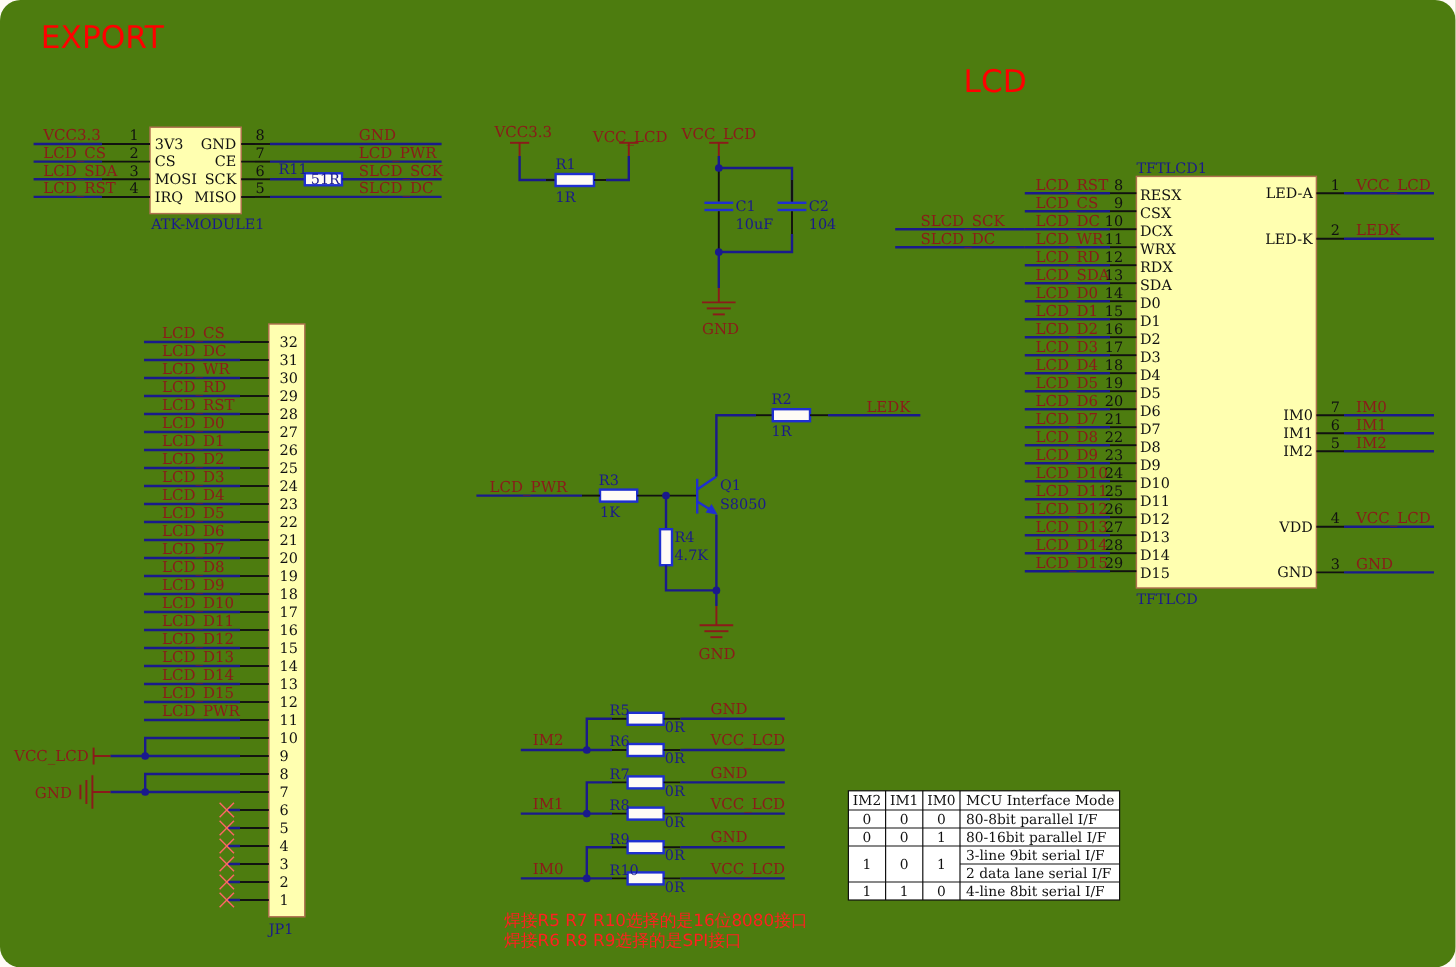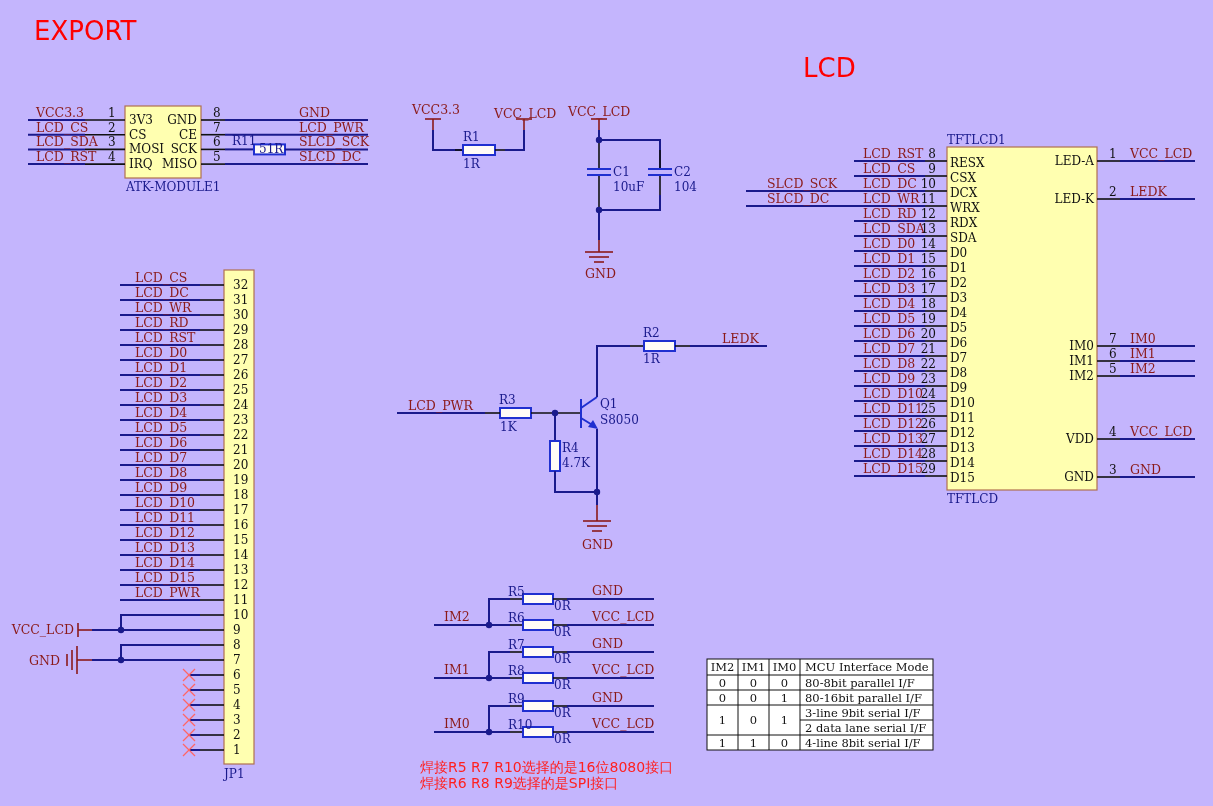--- a/index.html
+++ b/index.html
@@ -1,16 +1,16 @@
 <!DOCTYPE html>
 <html><head>
 <meta charset="utf-8">
 <style>
   html,body{margin:0;padding:0;background:#fffbf6;}
-  #root{position:relative;width:1213px;height:806px;overflow:hidden;background:#c4b5fd;}
+  #root{position:relative;width:1213px;height:806px;overflow:hidden;background:#4d7c0f;border-radius:17px;}
   svg{position:absolute;left:0;top:0;}
   .ser{font-family:"DejaVu Serif","Liberation Serif",serif;}
   .net{fill:#8b1a1a;font-size:12.5px;}
   .pin{fill:#111;font-size:12px;}
   .des{fill:#1a1a8c;font-size:12px;}
   .title{fill:#ff0000;font-family:"DejaVu Sans","Liberation Sans",sans-serif;font-size:26px;}
   .wire{stroke:#1a1a8c;stroke-width:2;fill:none;}
   .pinline{stroke:#111;stroke-width:1.6;}
   .pwr{stroke:#8b1a1a;stroke-width:1.6;fill:none;}
   .res{fill:#fffbf6;stroke:#1f2fd0;stroke-width:2;}

